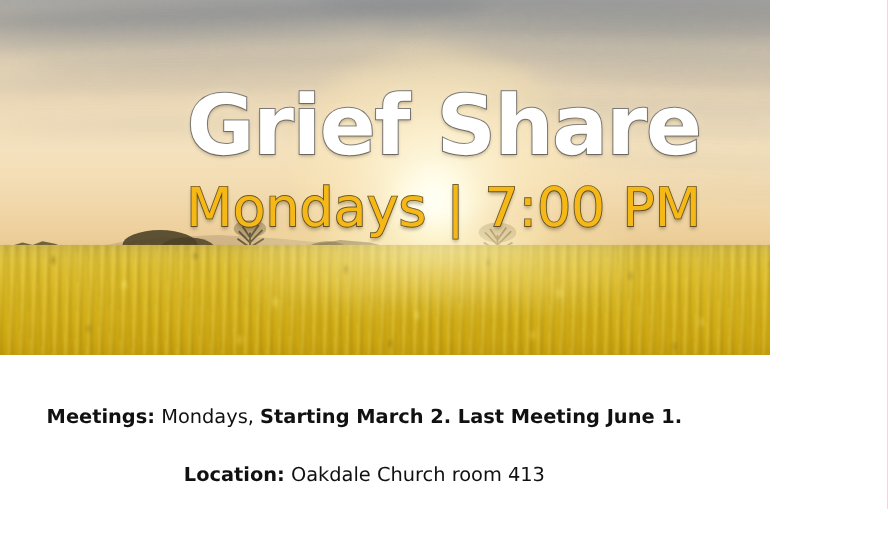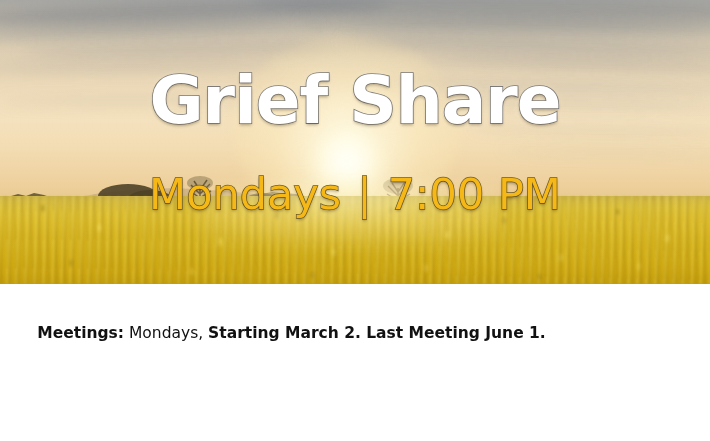--- a/index.html
+++ b/index.html
@@ -18,21 +18,21 @@
   .page {
     position: relative;
     width: 710px;
     height: 441px;
     background: #ffffff;
   }
 
   
   .hero {
     position: relative;
-    width: 710px;
+    width: 616px;
     height: 284px;
     overflow: hidden;
     background: #be185d;
   }
 
   
   .sky {
     position: absolute;
     left: 0; top: 0;
     width: 710px;
@@ -198,21 +198,20 @@
     font-family: "DejaVu Sans", sans-serif;
     font-weight: normal;
     font-size: 43px;
     line-height: 1;
     letter-spacing: 0px;
     color: #f5b816;
     -webkit-text-stroke: 1.4px #6b5a2c;
     paint-order: stroke fill;
     text-shadow: 0 2px 3px rgba(70,52,20,.40);
     white-space: nowrap;
-    margin-top: 27px;
   }
   .hero-subtitle .sep {
     display: inline-block;
     padding: 0 16px;
     font-weight: normal;
   }
 
   
   .info {
     position: absolute;
@@ -296,16 +295,17 @@
       <div class="hero-subtitle"><span>Mondays</span><span class="sep">|</span><span>7:00 PM</span></div>
     </div>
 
   </div>
 
   <div class="info">
 
     <div class="info-line"><span class="lbl">Meetings:</span> <span class="val">Mondays,</span> <span class="bold">Starting March 2. Last Meeting June 1.</span></div>
 
 
+    <div class="info-line"><span class="lbl">Location:</span> <span class="val">Oakdale Church room 413</span></div>
 
   </div>
 
 </div>
 
 </body></html>

